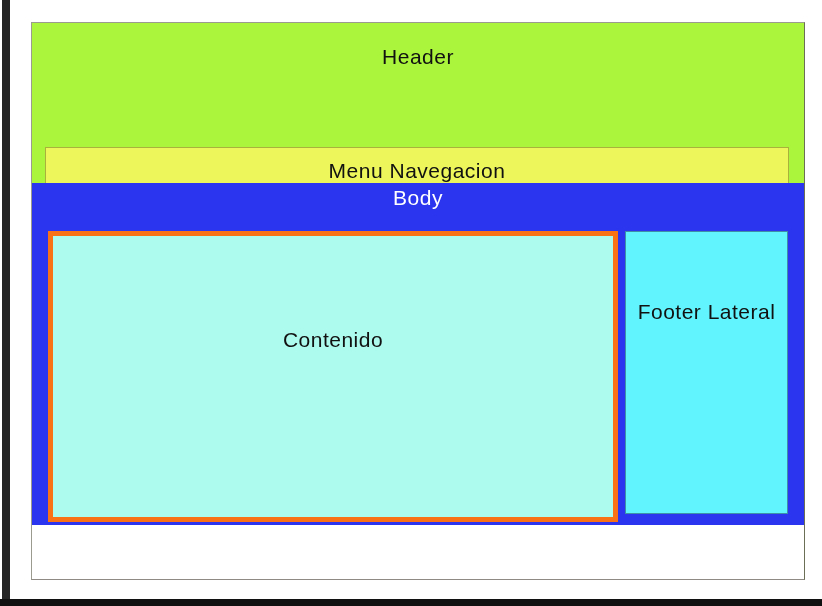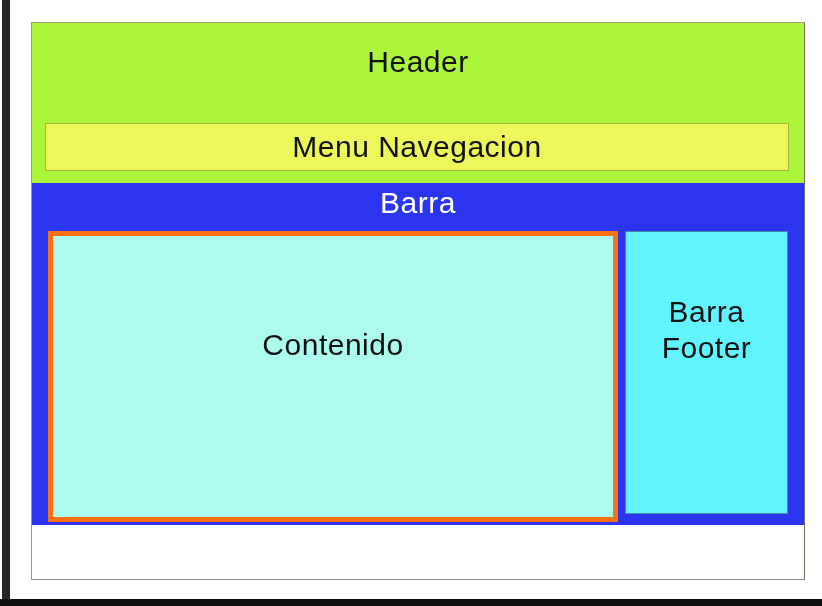--- a/index.html
+++ b/index.html
@@ -19,21 +19,21 @@
     width: 822px; height: 7px;
   }
   .figure {
     position: absolute; left: 31px; top: 22px;
     width: 772px; height: 556px;
     border: 1px solid #9b9b8f;
     border-right-color: #6b6f55;
     border-bottom-color: #8f8a84;
   }
   .region-label {
-    font-size: 30px;
+    font-size: 21px;
     color: #111111;
     text-align: center;
     letter-spacing: 0.5px;
   }
   .header-region {
     position: absolute; left: 0; top: 0;
     width: 772px; height: 160px;
   }
   .header-region .region-label { padding-top: 22px; }
   .menu-region {
@@ -68,29 +68,29 @@
 </head>
 <body>
 
 <div class="edge-left" style="background-color: rgb(38, 38, 38);"></div>
 <div class="edge-bottom" style="background-color: rgb(16, 16, 16);"></div>
 
 <div class="figure">
 
   <div class="header-region" style="background-color: rgb(171, 245, 60);">
     <div class="region-label">Header</div>
-    <div class="menu-region" style="background-color: rgb(237, 247, 91);">
+    <div class="menu-region" style="background-color: rgb(237, 247, 91); margin-top: 24px;">
       <div class="region-label">Menu Navegacion</div>
     </div>
   </div>
 
   <div class="body-region" style="background-color: rgb(43, 53, 240);">
-    <div class="region-label">Barra</div>
+    <div class="region-label">Body</div>
     <div class="content-box" style="background-color: rgb(173, 251, 238);">
       <div class="region-label">Contenido</div>
     </div>
     <div class="sidebar-box" style="background-color: rgb(97, 244, 254);">
-      <div class="region-label">Barra Footer</div>
+      <div class="region-label">Footer Lateral</div>
     </div>
   </div>
 
 
 </div>
 
 </body></html>

